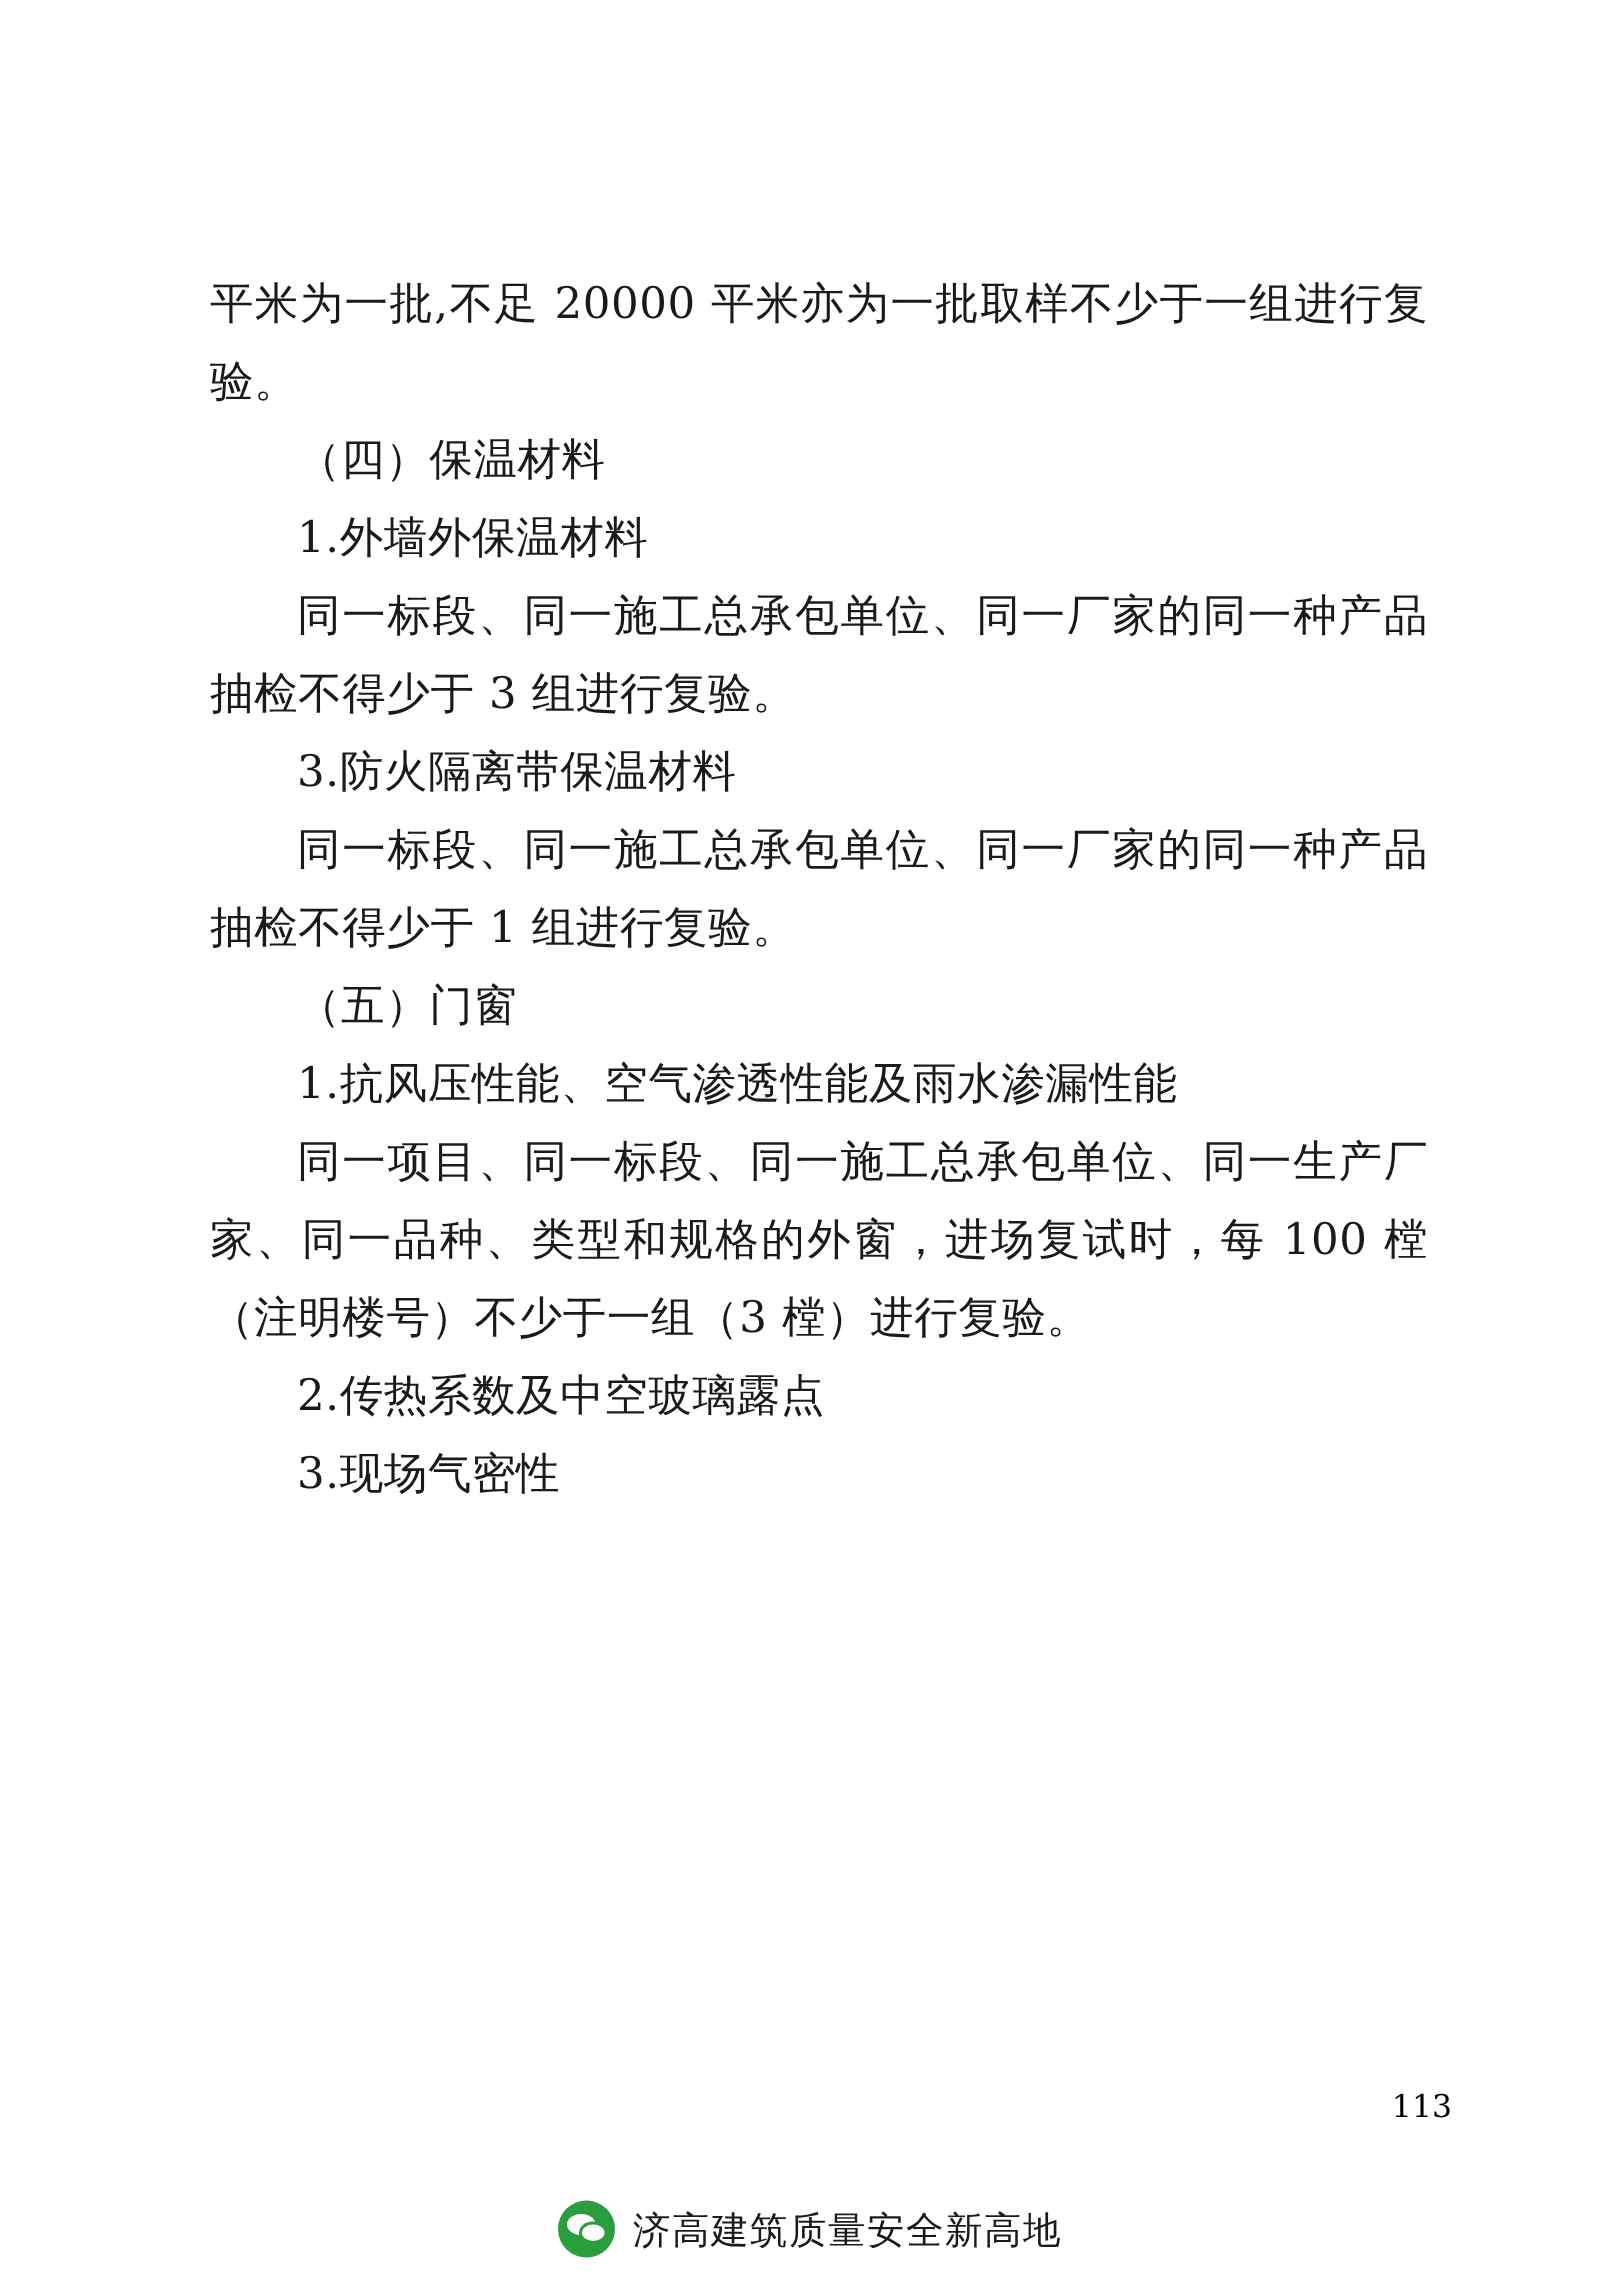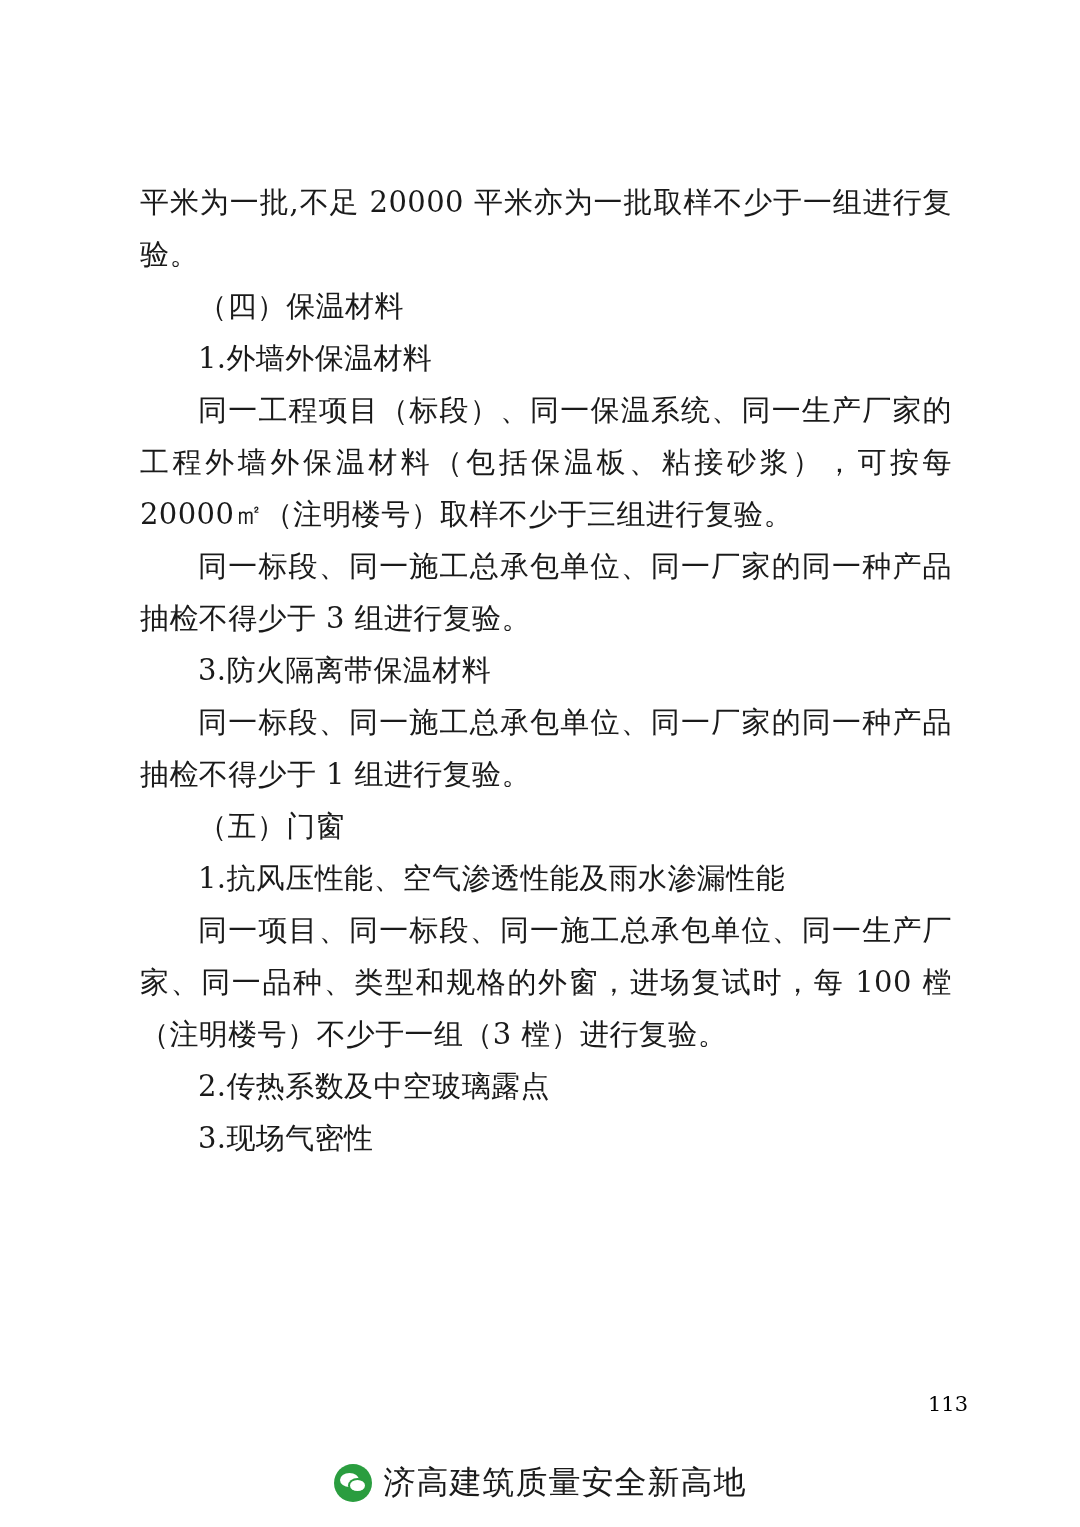--- a/index.html
+++ b/index.html
@@ -78,36 +78,35 @@
     top: 9px;
   }
   .wechat-badge::after {
     width: 15px;
     height: 11px;
     left: 16px;
     top: 16px;
     box-shadow: 0 0 0 2px #2a9d3f;
   }
   .footer-text {
-    font-size: 32px;
+    font-size: 25px;
     letter-spacing: 1px;
     color: #1a1a1a;
     font-family: "DejaVu Sans", "Liberation Sans", sans-serif;
   }
 </style>
 </head>
 <body>
 
 <div class="page">
 
   <div class="content">
     <p class="para">平米为一批,不足 20000 平米亦为一批取样不少于一组进行复验。</p>
     <p class="para indent">（四）保温材料</p>
     <p class="para indent">1.外墙外保温材料</p>
-    <p class="para indent">同一工程项目（标段）、同一保温系统、同一生产厂家的工程外墙外保温材料（包括保温板、粘接砂浆），可按每 20000㎡（注明楼号）取样不少于三组进行复验。</p>
     <p class="para indent">同一标段、同一施工总承包单位、同一厂家的同一种产品抽检不得少于 3 组进行复验。</p>
     <p class="para indent">3.防火隔离带保温材料</p>
     <p class="para indent">同一标段、同一施工总承包单位、同一厂家的同一种产品抽检不得少于 1 组进行复验。</p>
     <p class="para indent">（五）门窗</p>
     <p class="para indent">1.抗风压性能、空气渗透性能及雨水渗漏性能</p>
     <p class="para indent">同一项目、同一标段、同一施工总承包单位、同一生产厂家、同一品种、类型和规格的外窗，进场复试时，每 100 樘（注明楼号）不少于一组（3 樘）进行复验。</p>
     <p class="para indent">2.传热系数及中空玻璃露点</p>
     <p class="para indent">3.现场气密性</p>
   </div>
 

